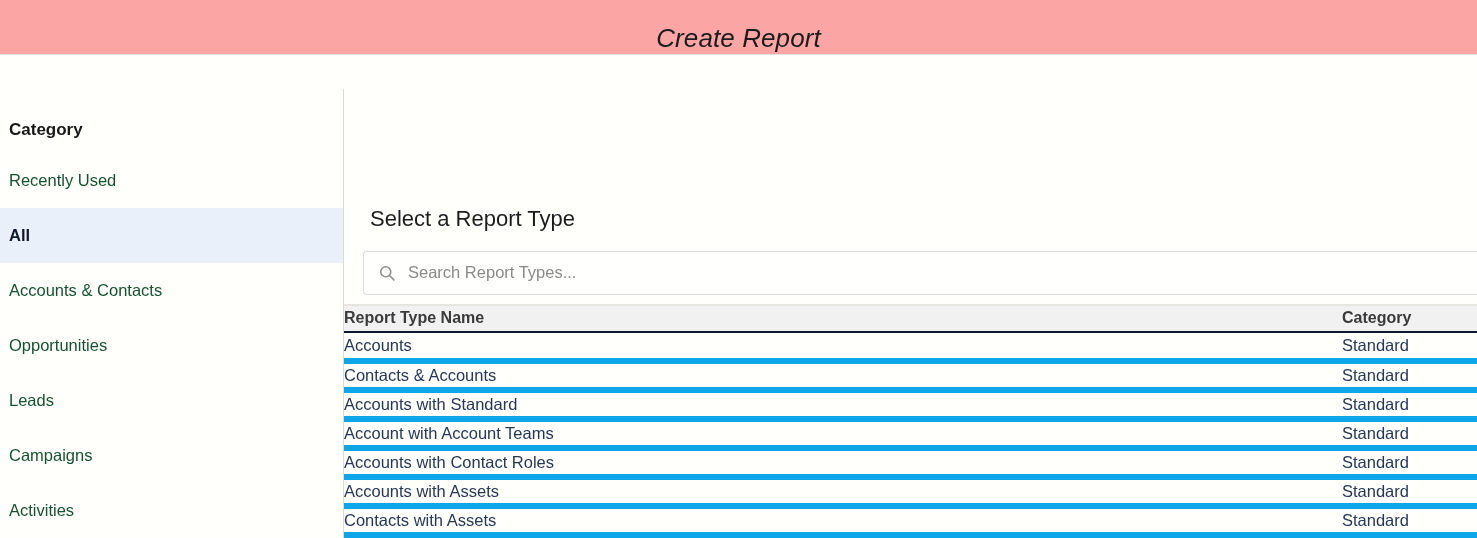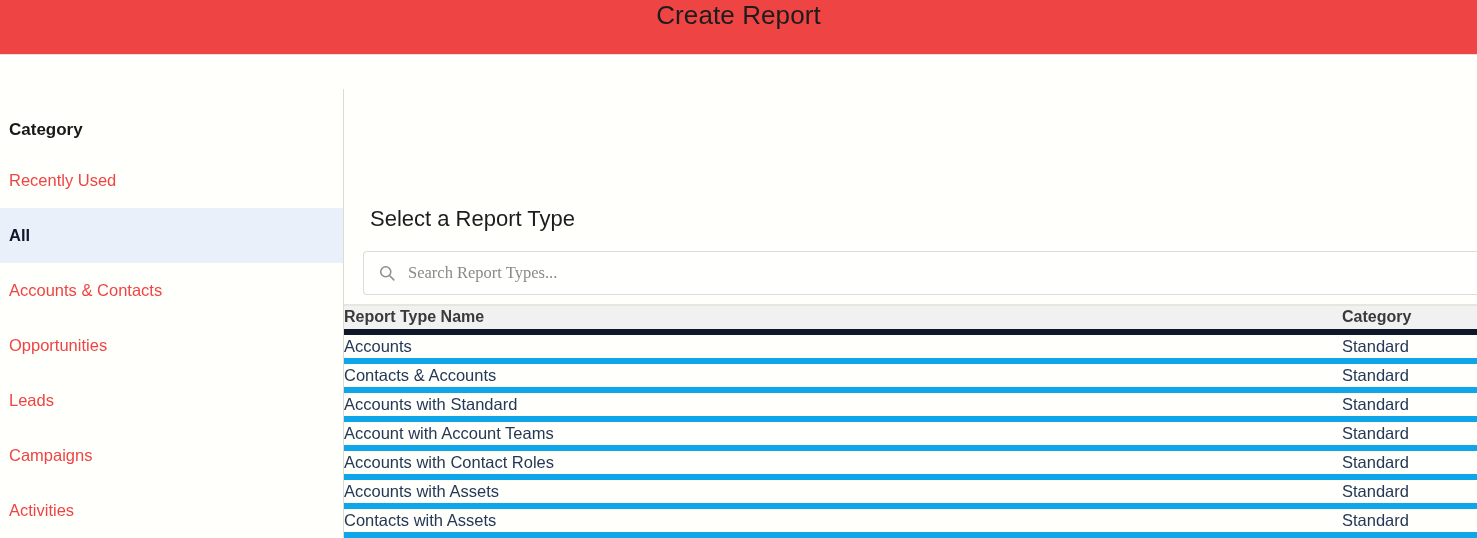--- a/index.html
+++ b/index.html
@@ -19,25 +19,26 @@
     height: 538px;
     background: #fffffb;
     display: flex;
     flex-direction: column;
   }
 
   
   .header {
     height: 55px;
     flex: 0 0 55px;
-    background: #ef4444;
+    background: #fca5a5;
     border-bottom: 1px solid #e3e3dd;
     display: flex;
-    align-items: flex-start;
+    align-items: flex-end;
     justify-content: center;
+    font-style: italic;
   }
   .header-title {
     font-size: 26px;
     font-weight: 400;
     color: #1c1c1c;
     letter-spacing: 0.1px;
   }
 
   
   .body {
@@ -63,21 +64,21 @@
     color: #181818;
     padding: 0 0 0 9px;
     height: 46px;
     line-height: 46px;
   }
   .sidebar-item {
     height: 55px;
     line-height: 55px;
     padding: 0 0 0 9px;
     font-size: 16.5px;
-    color: #ef4444;
+    color: #14532d;
     font-weight: 400;
     cursor: pointer;
     white-space: nowrap;
   }
   .sidebar-item.active {
     background: #eaf0fa;
     font-weight: 700;
     color: #0f172a;
   }
 
@@ -124,21 +125,21 @@
     height: 18px;
     margin-right: 12px;
     display: block;
     color: #8d8d8d;
   }
   .search-input {
     flex: 1 1 auto;
     border: none;
     outline: none;
     background: transparent;
-    font-family: Liberation Serif, serif;
+    font-family: Liberation Sans, sans-serif;
     font-size: 16.5px;
     color: #2c2c2c;
     height: 100%;
   }
   .search-input::placeholder { color: #8a8a8a; opacity: 1; }
 
   
   .table-scroll {
     flex: 1 1 auto;
     min-height: 0;
@@ -146,21 +147,21 @@
     position: relative;
   }
   table.rt {
     width: 100%;
     border-collapse: collapse;
     table-layout: fixed;
   }
   table.rt thead th {
     background: #f1f1f1;
     border-top: 1px solid #e6e5e0;
-    border-bottom: 6px solid #0f172a;
+    border-bottom: 2px solid #0f172a;
     font-size: 16px;
     font-weight: 700;
     color: #3a3a3a;
     text-align: left;
     height: 27px;
     padding: 0;
     white-space: nowrap;
   }
   th.col-name  { padding-left: 38px; }
   th.col-cat   { padding-left: 16px; width: 135px; }

